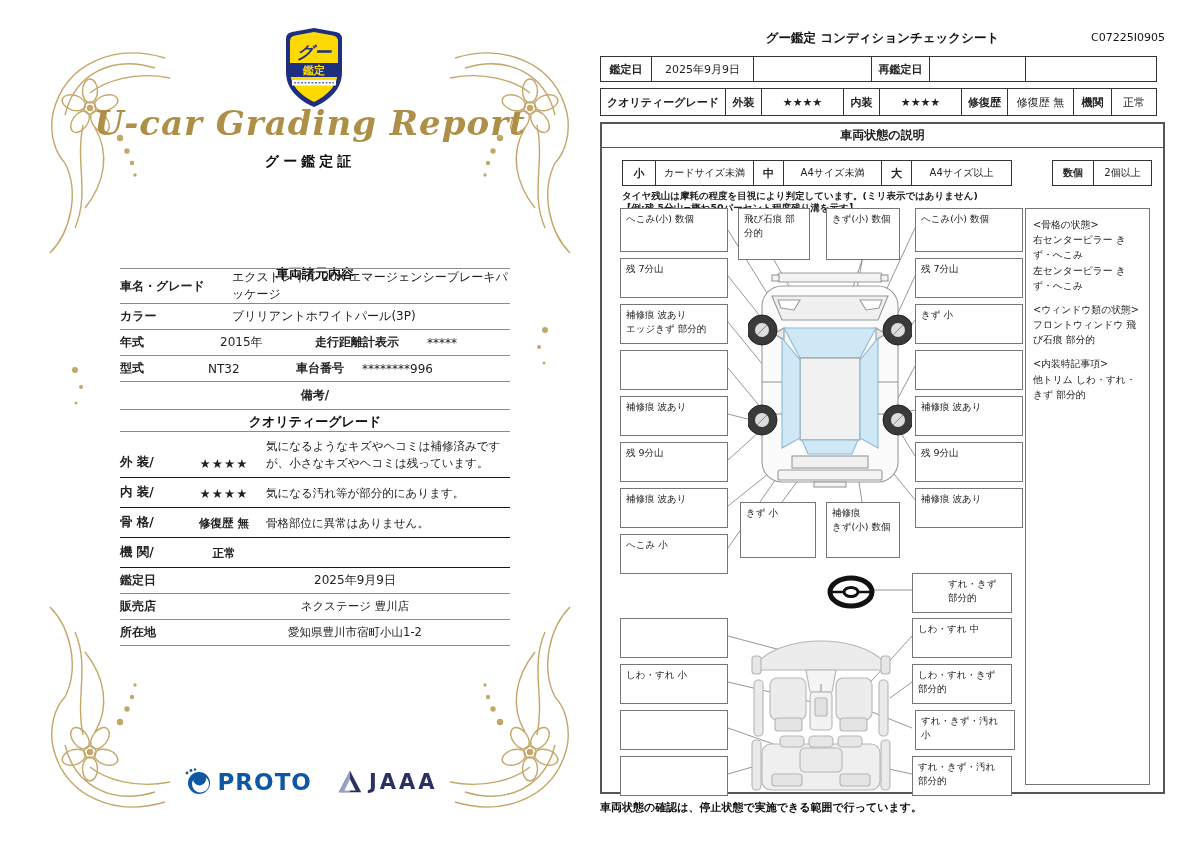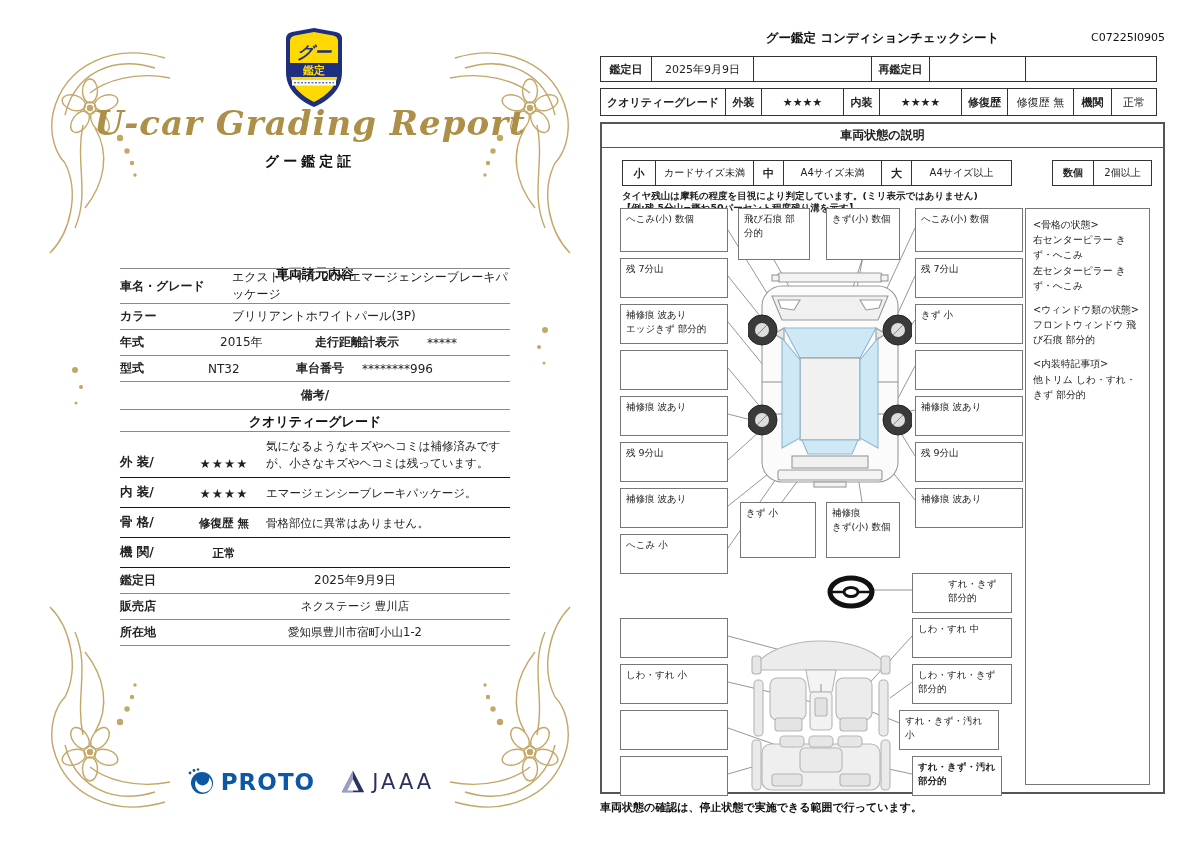--- a/index.html
+++ b/index.html
@@ -20,21 +20,21 @@
   .grow{display:flex;align-items:flex-end;border-bottom:1px solid #0f172a;padding:6px 0;font-size:11.5px;}
   .grow .glab{width:62px;font-weight:bold;font-size:12.5px;flex:none;}
   .grow .gval{width:84px;font-weight:bold;font-size:12.5px;flex:none;text-align:center;}
   .grow .gdesc{flex:1;line-height:1.45;}
   .stars{letter-spacing:1px;}
   .repnotes{position:absolute;left:88px;top:606px;width:400px;font-size:11.5px;line-height:1.5;color:#222;}
   .repnotes .nt{margin-bottom:2px;}
   .repnotes .ni{padding-left:13px;text-indent:-13px;margin-bottom:1px;}
   .logo-row{position:absolute;left:0;top:742px;width:100%;display:flex;justify-content:center;align-items:center;gap:24px;}
   .proto-text{font-size:23px;font-weight:800;color:#0e57a5;letter-spacing:1px;}
-  .jaaa-text{font-size:21px;font-weight:400;color:#2c3163;letter-spacing:3px;}
+  .jaaa-text{font-size:21px;font-weight:700;color:#2c3163;letter-spacing:3px;}
   
   #page-right{position:absolute;left:600px;top:30px;width:565px;height:800px;}
   .rp-title{position:absolute;top:0;left:0;width:100%;text-align:center;font-size:12.5px;font-weight:bold;color:#111;}
   .rp-code{position:absolute;top:1px;right:0;font-size:11px;color:#111;}
   .gridtbl{position:absolute;display:grid;border:1.5px solid #333;background:#fff;}
   .gridtbl > div{border-left:1px solid #333;display:flex;align-items:center;justify-content:center;font-size:11px;padding:2px 3px;text-align:center;}
   .gridtbl > div:first-child{border-left:none;}
   .bold{font-weight:bold;}
   #cond-section{position:absolute;left:0;top:92px;width:565px;height:672px;border:2px solid #555;box-sizing:border-box;background:#fff;}
   #cond-title{position:absolute;left:0;top:92px;width:565px;height:26px;line-height:26px;text-align:center;font-weight:bold;font-size:12px;border-bottom:1.5px solid #555;box-sizing:border-box;}
@@ -131,21 +131,21 @@
   <div class="sec-title" style="top:388px;">クオリティーグレード</div>
   <div class="tbl" style="top:406px;">
     <div class="grow">
       <span class="glab">外 装/</span>
       <span class="gval stars">★★★★</span>
       <span class="gdesc">気になるようなキズやヘコミは補修済みですが、小さなキズやヘコミは残っています。</span>
     </div>
     <div class="grow">
       <span class="glab">内 装/</span>
       <span class="gval stars">★★★★</span>
-      <span class="gdesc">エマージェンシーブレーキパッケージ。</span>
+      <span class="gdesc">気になる汚れ等が部分的にあります。</span>
     </div>
     <div class="grow">
       <span class="glab">骨 格/</span>
       <span class="gval" style="font-size:11.5px;">修復歴 無</span>
       <span class="gdesc">骨格部位に異常はありません。</span>
     </div>
     <div class="grow">
       <span class="glab">機 関/</span>
       <span class="gval" style="font-size:11.5px;">正常</span>
     </div>
@@ -381,17 +381,17 @@
   </svg>
 
   <div class="box" style="left:20px;top:588px;width:108px;height:40px;"></div>
   <div class="box" style="left:20px;top:634px;width:108px;height:40px;">しわ・すれ 小</div>
   <div class="box" style="left:20px;top:680px;width:108px;height:40px;"></div>
   <div class="box" style="left:20px;top:726px;width:108px;height:40px;"></div>
 
   <div class="box" style="left:312px;top:543px;width:100px;height:40px;padding-left:35px;">すれ・きず 部分的</div>
   <div class="box" style="left:312px;top:588px;width:100px;height:40px;">しわ・すれ 中</div>
   <div class="box" style="left:312px;top:634px;width:100px;height:40px;">しわ・すれ・きず 部分的</div>
-  <div class="box" style="left:299px;top:680px;width:100px;height:40px;">すれ・きず・汚れ 小</div>
-  <div class="box" style="left:312px;top:726px;width:90px;height:40px;font-weight:bold;">すれ・きず・汚れ 部分的</div>
+  <div class="box" style="left:315px;top:680px;width:100px;height:40px;">すれ・きず・汚れ 小</div>
+  <div class="box" style="left:312px;top:726px;width:100px;height:40px;">すれ・きず・汚れ 部分的</div>
 
   <div class="rp-footer">車両状態の確認は、停止状態で実施できる範囲で行っています。</div>
 </div>
 
 </body></html>

